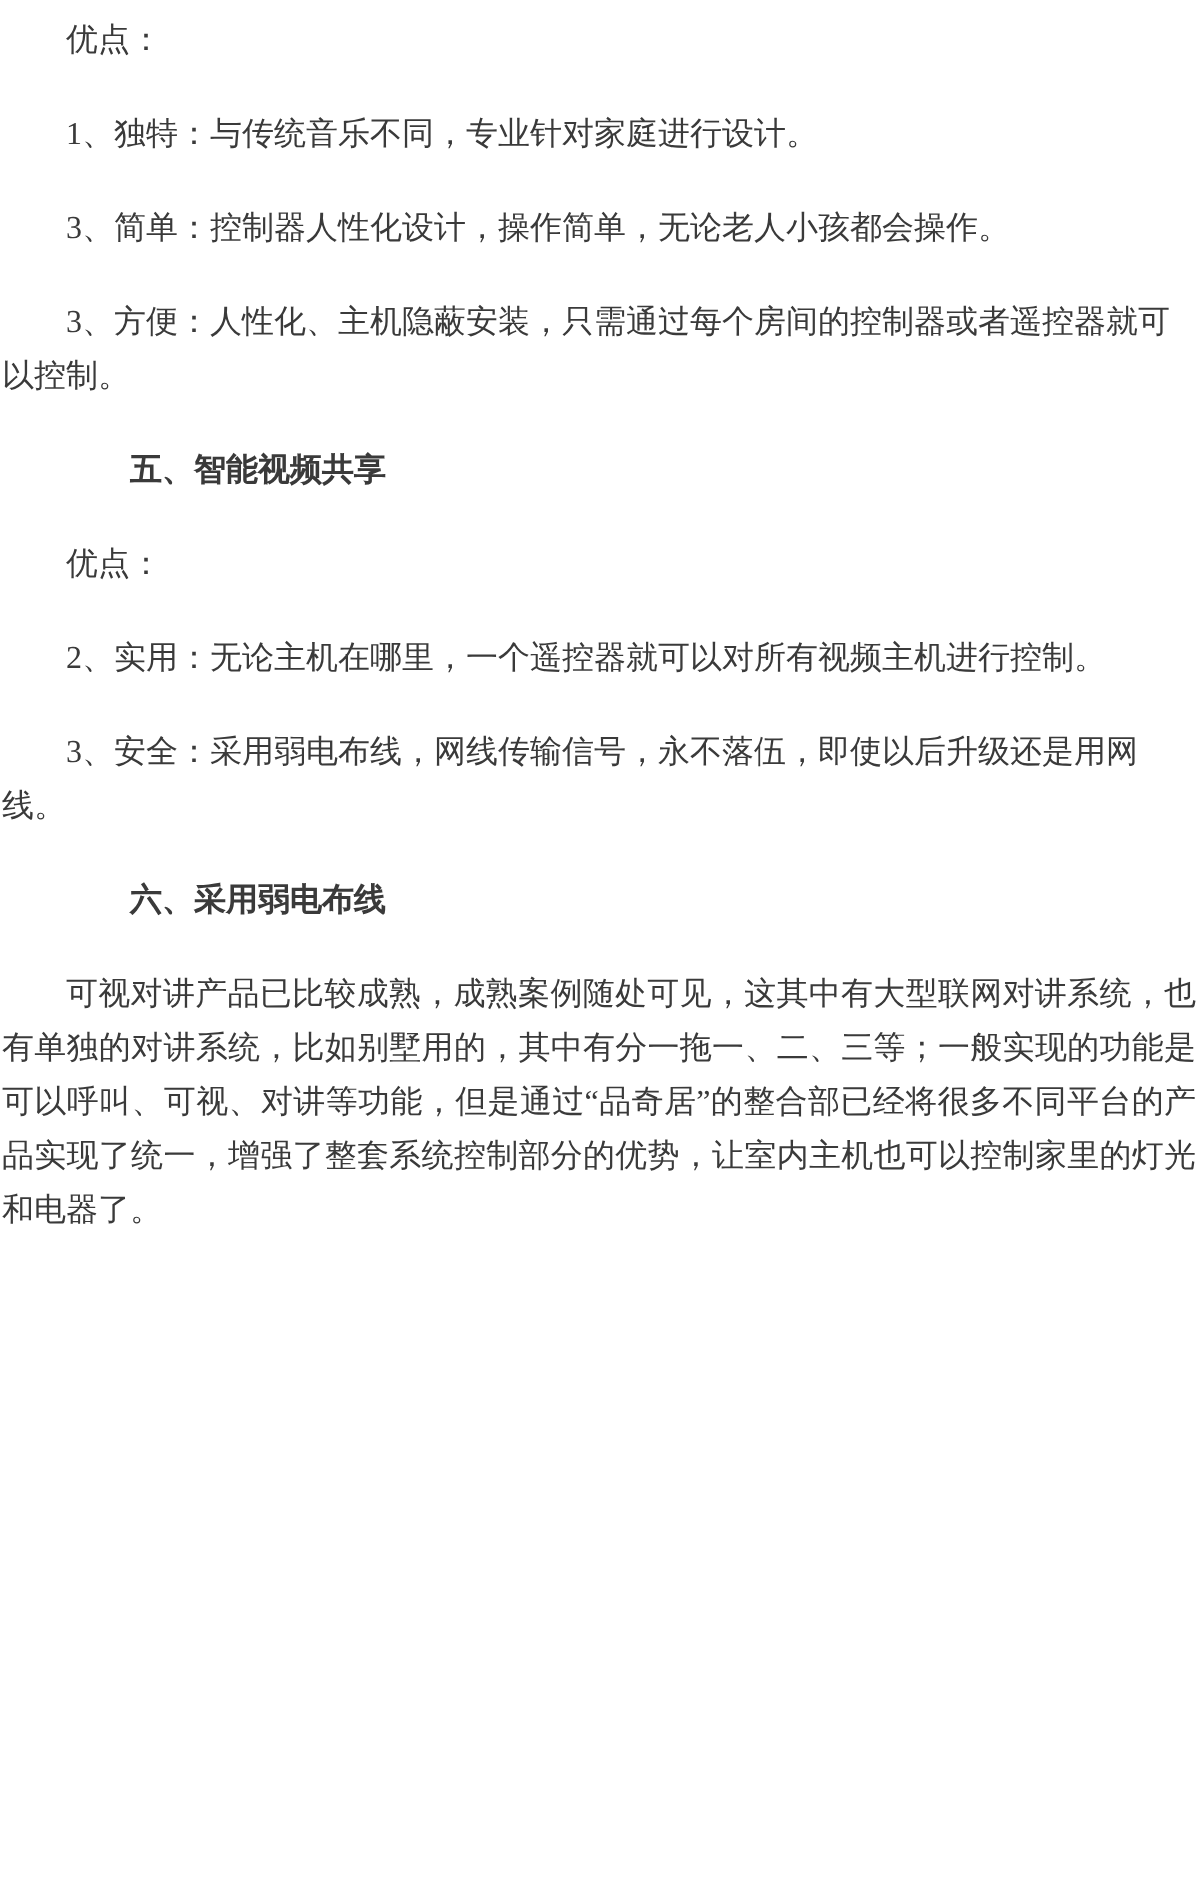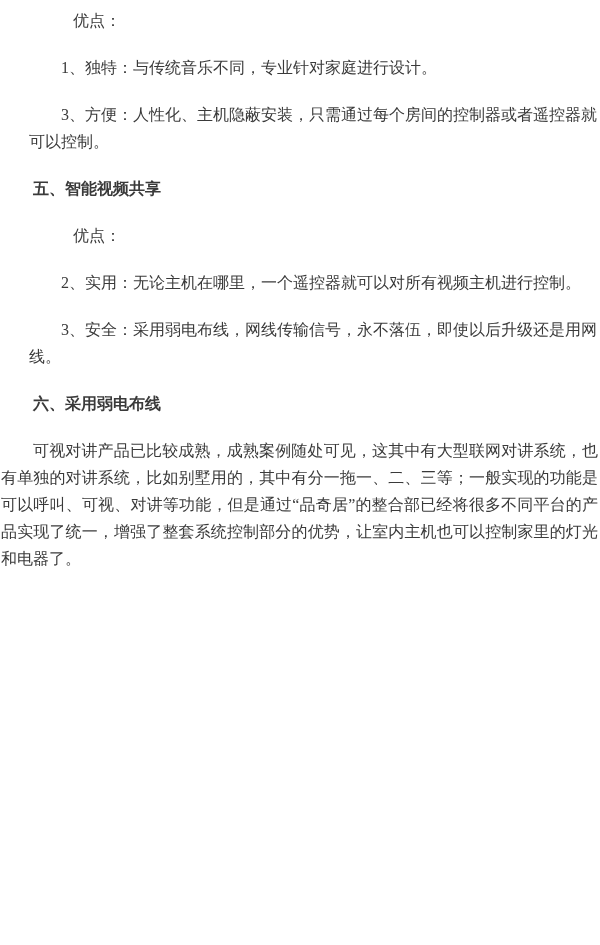--- a/index.html
+++ b/index.html
@@ -23,37 +23,37 @@
   }
   .doc p.block {
     margin: 0 0 20px 0;
     text-indent: 2em;
     text-align: justify;
     word-break: break-all;
   }
   .doc p.heading {
     font-weight: bold;
     text-align: left;
+    padding-left: 32px;
   }
   .doc p.label {
     text-align: left;
-    padding-left: 40px;
   }
   .doc p.list-item {
     text-align: left;
-    padding-left: 28px;
   }
 </style>
 </head>
 <body>
 
 <div class="doc">
   <div id="blocks">
       <p class="block label">优点：</p>
       <p class="block list-item">1、独特：与传统音乐不同，专业针对家庭进行设计。</p>
+      <p class="block list-item">3、简单：控制器人性化设计，操作简单，无论老人小孩都会操作。</p>
       <p class="block list-item">3、方便：人性化、主机隐蔽安装，只需通过每个房间的控制器或者遥控器就可以控制。</p>
       <p class="block heading">五、智能视频共享</p>
       <p class="block label">优点：</p>
       <p class="block list-item">2、实用：无论主机在哪里，一个遥控器就可以对所有视频主机进行控制。</p>
       <p class="block list-item">3、安全：采用弱电布线，网线传输信号，永不落伍，即使以后升级还是用网线。</p>
       <p class="block heading">六、采用弱电布线</p>
       <p class="block paragraph">可视对讲产品已比较成熟，成熟案例随处可见，这其中有大型联网对讲系统，也有单独的对讲系统，比如别墅用的，其中有分一拖一、二、三等；一般实现的功能是可以呼叫、可视、对讲等功能，但是通过“品奇居”的整合部已经将很多不同平台的产品实现了统一，增强了整套系统控制部分的优势，让室内主机也可以控制家里的灯光和电器了。</p>
     </div>
 </div>
 

